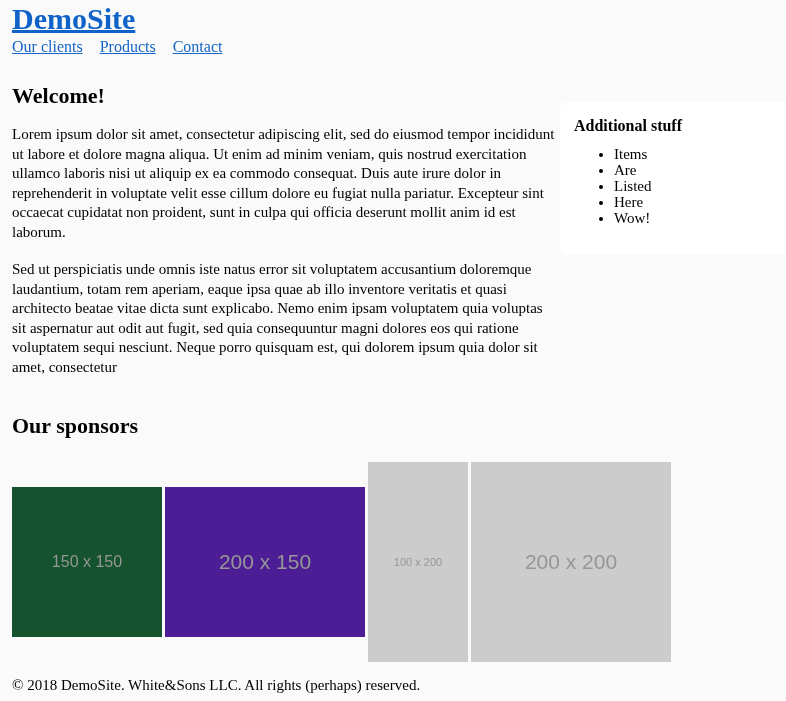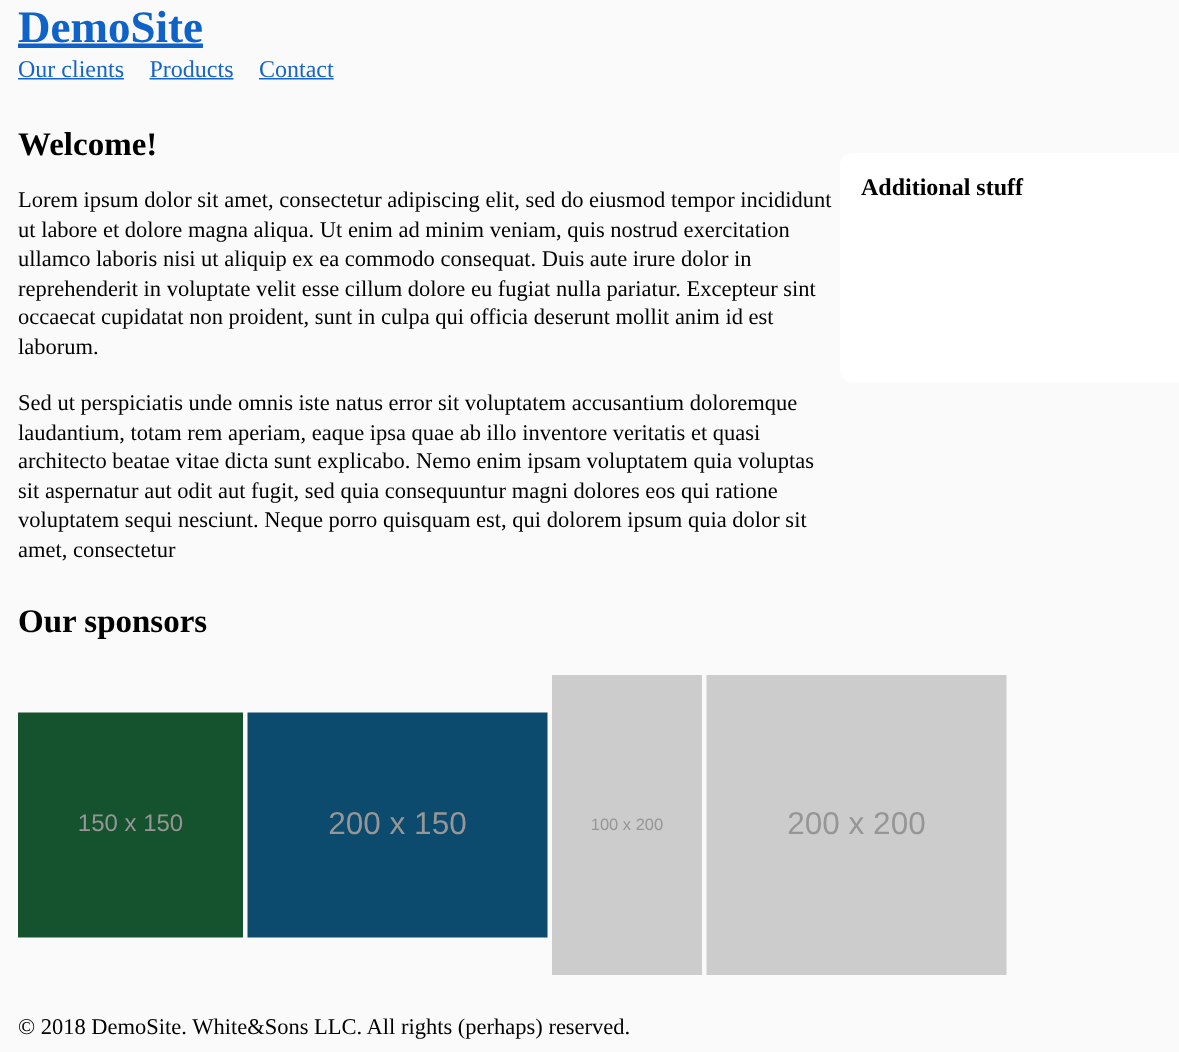--- a/index.html
+++ b/index.html
@@ -93,21 +93,21 @@
     line-height: 16px;
     list-style-type: disc;
   }
   #sidebar-list li {
     margin: 0;
     padding: 0;
   }
 
   
   #sponsors-section {
-    margin-top: 24px;
+    margin-top: 36px;
   }
   #sponsors-row {
     margin-top: 18px;
     display: flex;
     align-items: center;
     gap: 3px;
     height: 210px;
   }
   .sponsor-img {
     background: #cccccc;
@@ -148,29 +148,36 @@
 <div id="content-wrap">
 
   <main id="main-column">
     <h2 class="section-heading">Welcome!</h2>
     <p>Lorem ipsum dolor sit amet, consectetur adipiscing elit, sed do eiusmod tempor incididunt ut labore et dolore magna aliqua. Ut enim ad minim veniam, quis nostrud exercitation ullamco laboris nisi ut aliquip ex ea commodo consequat. Duis aute irure dolor in reprehenderit in voluptate velit esse cillum dolore eu fugiat nulla pariatur. Excepteur sint occaecat cupidatat non proident, sunt in culpa qui officia deserunt mollit anim id est laborum.</p>
     <p>Sed ut perspiciatis unde omnis iste natus error sit voluptatem accusantium doloremque laudantium, totam rem aperiam, eaque ipsa quae ab illo inventore veritatis et quasi architecto beatae vitae dicta sunt explicabo. Nemo enim ipsam voluptatem quia voluptas sit aspernatur aut odit aut fugit, sed quia consequuntur magni dolores eos qui ratione voluptatem sequi nesciunt. Neque porro quisquam est, qui dolorem ipsum quia dolor sit amet, consectetur</p>
   </main>
 
   <aside id="sidebar-card" style="background: rgb(255, 255, 255);">
     <h3>Additional stuff</h3>
+    <ul id="sidebar-list">
+      <li>Items</li>
+      <li>Are</li>
+      <li>Listed</li>
+      <li>Here</li>
+      <li>Wow!</li>
+    </ul>
   </aside>
 
   <section id="sponsors-section">
     <h2 class="section-heading">Our sponsors</h2>
     <div id="sponsors-row">
       <div class="sponsor-img" style="width: 150px; height: 150px; font-size: 16px; background: #14532d; color: rgb(150, 150, 150);">
         <span>150 x 150</span>
       </div>
-      <div class="sponsor-img" style="width: 200px; height: 150px; font-size: 21px; background: #0c4a6e; color: rgb(150, 150, 150);">
+      <div class="sponsor-img" style="width: 200px; height: 150px; font-size: 21px; background: #4c1d95; color: rgb(150, 150, 150);">
         <span>200 x 150</span>
       </div>
       <div class="sponsor-img" style="width: 100px; height: 200px; font-size: 11px; background: rgb(204, 204, 204); color: rgb(150, 150, 150);">
         <span>100 x 200</span>
       </div>
       <div class="sponsor-img" style="width: 200px; height: 200px; font-size: 21px; background: rgb(204, 204, 204); color: rgb(150, 150, 150);">
         <span>200 x 200</span>
       </div>
     </div>
   </section>

